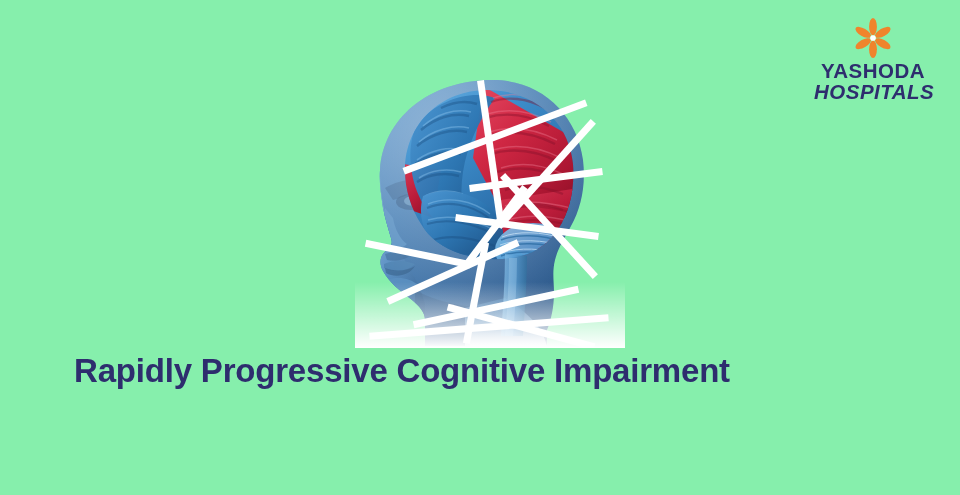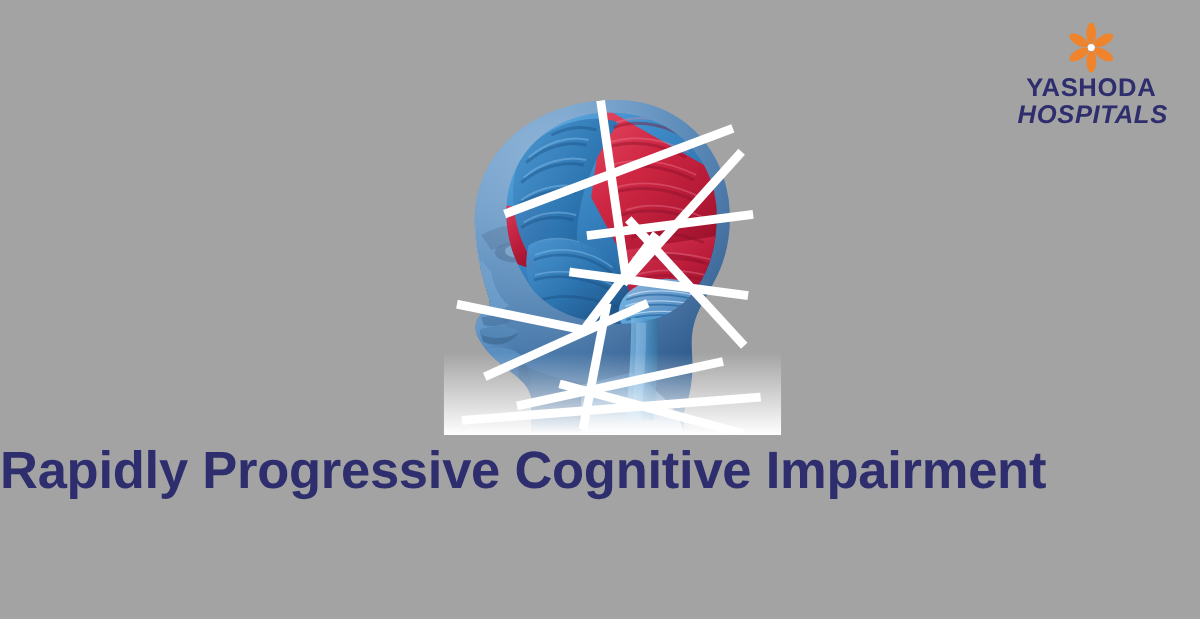--- a/index.html
+++ b/index.html
@@ -14,21 +14,21 @@
   body {
     background: #ffffff;
     font-family: "Liberation Sans", sans-serif;
     position: relative;
   }
 
   #banner {
     position: relative;
     width: 960px;
     height: 495px;
-    background: #a3a3a3;
+    background: #86efac;
     overflow: hidden;
   }
 
   
   #logo {
     position: absolute;
     right: 28px;
     top: 18px;
     width: 118px;
     height: 86px;
@@ -61,24 +61,24 @@
     height: 280px;
   }
   #artwork svg { display: block; width: 100%; height: 100%; }
 
   
   #title {
     position: absolute;
     left: 0;
     top: 352px;
     width: 804px;
-    text-align: left;
+    text-align: center;
     font-family: "Liberation Sans Narrow", "Liberation Sans", sans-serif;
     font-weight: 700;
-    font-size: 42px;
+    font-size: 33px;
     letter-spacing: -0.2px;
     color: #2e2d6e;
     white-space: nowrap;
   }
 </style>
 </head>
 <body>
 
 <div id="banner">
 

